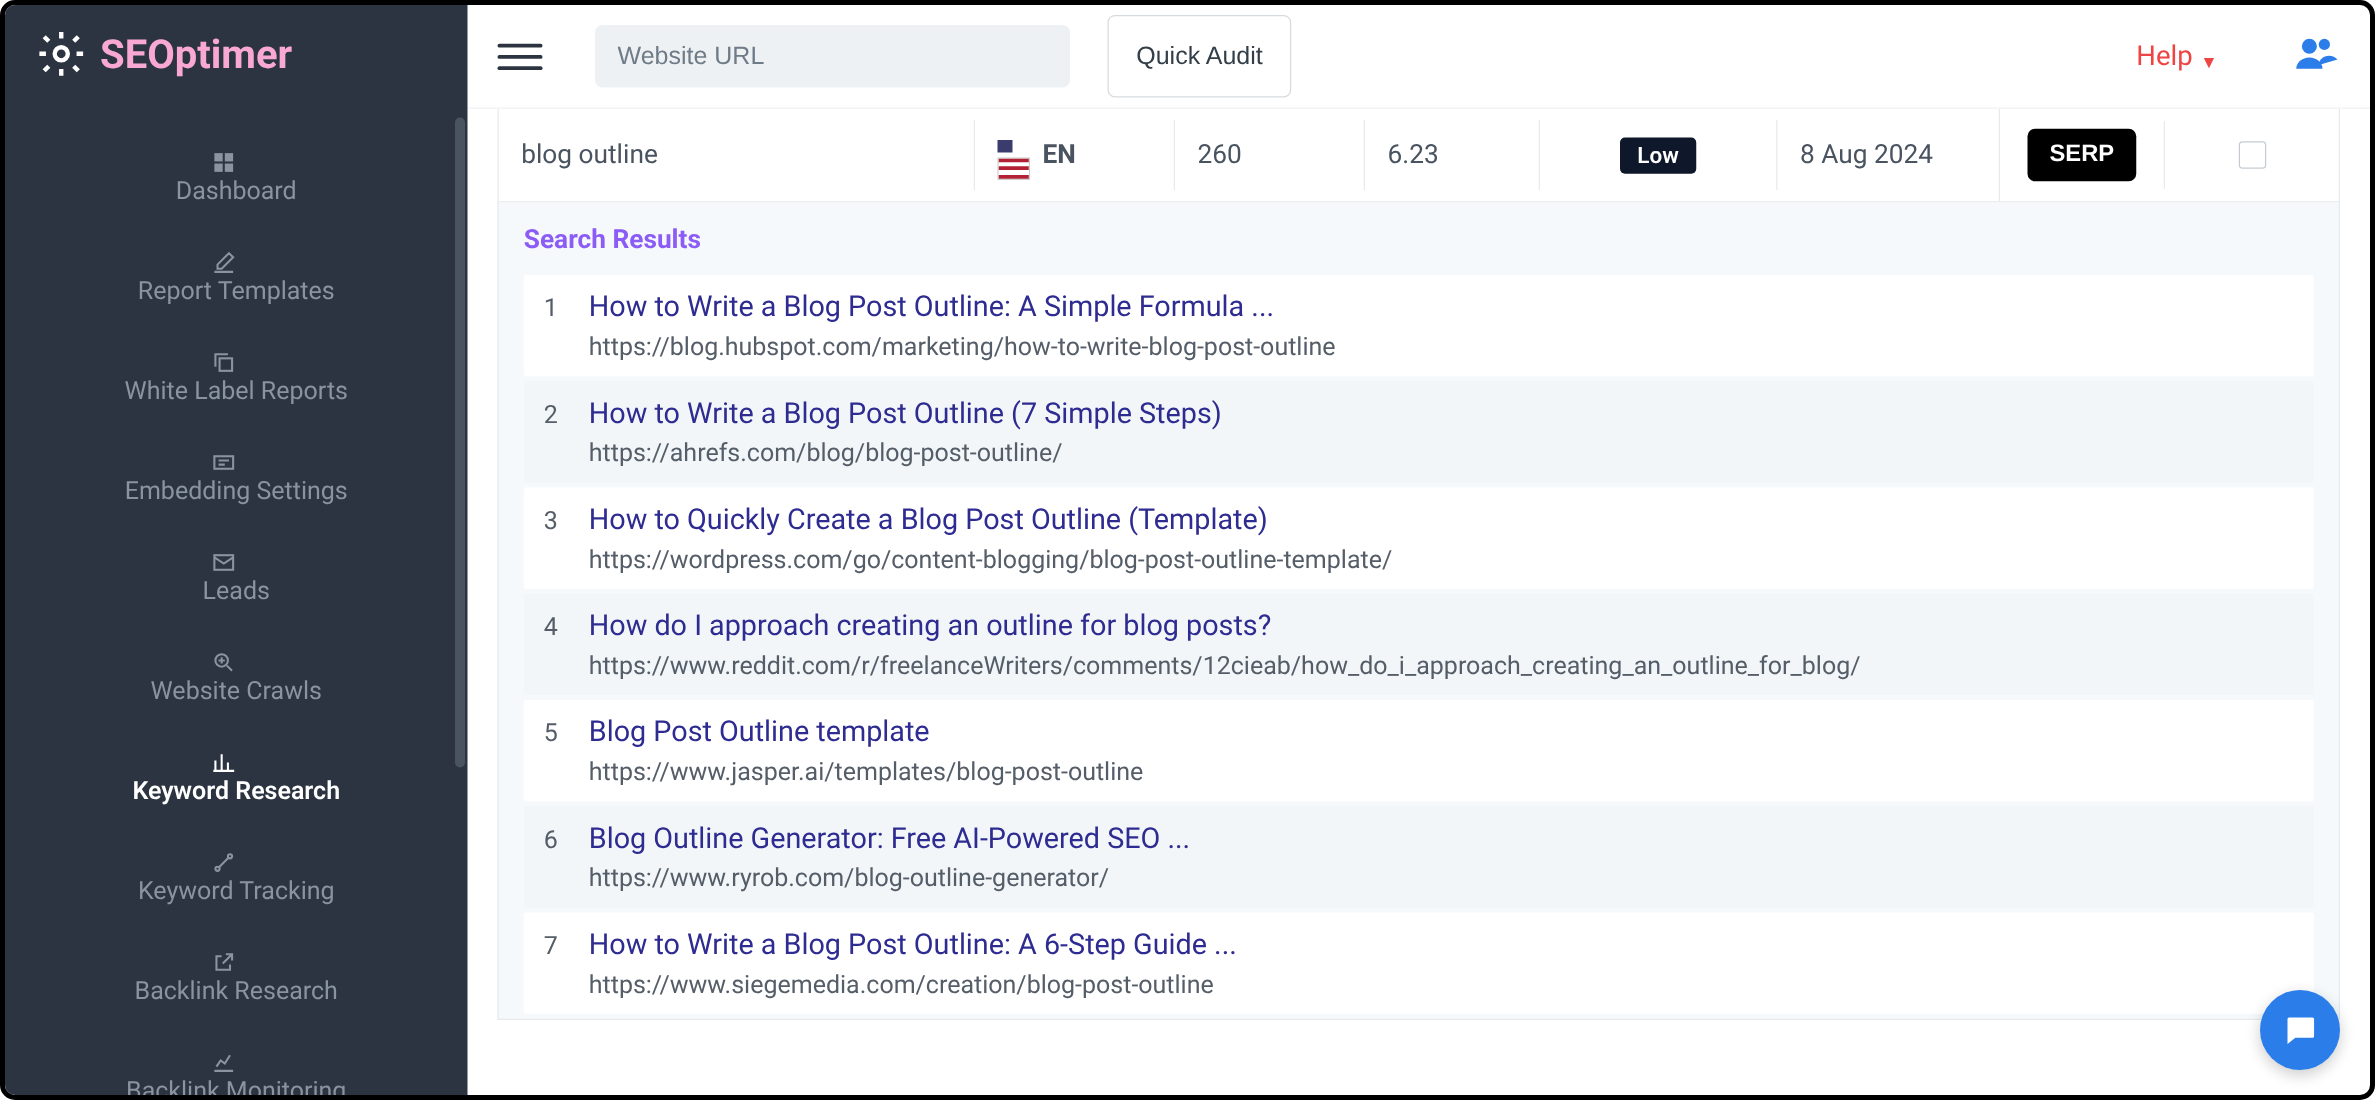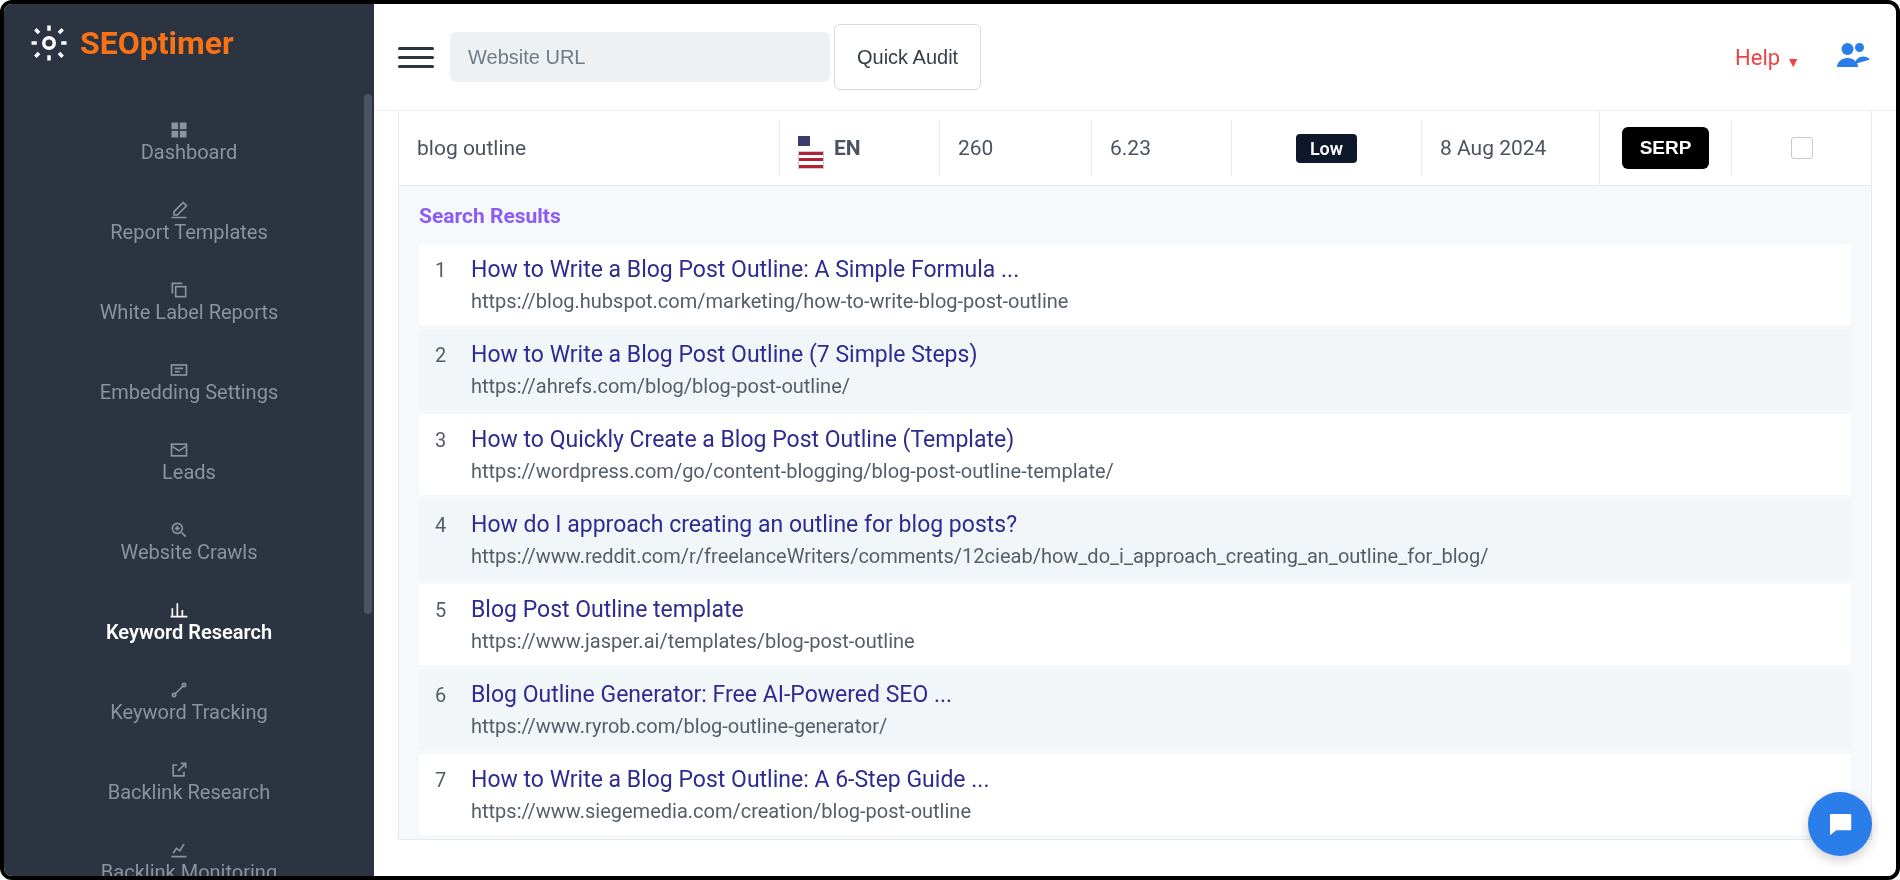--- a/index.html
+++ b/index.html
@@ -17,21 +17,21 @@
       width: 370px;
       background: #2b3440;
       color: #89949f;
       flex-shrink: 0;
       position: relative;
     }
     .logo {
       display: flex;
       align-items: center;
       padding: 18px 24px;
-      color: #f97316;
+      color: #f9a8d4;
       font-size: 32px;
       font-weight: 700;
     }
     .logo svg { margin-right: 10px; }
     .nav { padding-top: 20px; }
     .nav-item {
       display: flex;
       align-items: center;
       padding: 18px 28px;
       font-size: 20px;
@@ -56,23 +56,23 @@
       top: 90px;
       width: 8px;
       height: 520px;
       background: #4a5461;
       border-radius: 4px;
     }
     .main { flex: 1; display: flex; flex-direction: column; overflow: hidden; }
     .topbar {
       display: flex;
       align-items: center;
-      padding: 20px 24px;
+      padding: 8px 24px;
       border-bottom: 1px solid #eef1f3;
-      gap: 4px;
+      gap: 30px;
     }
     .hamburger {
       width: 36px;
       height: 36px;
       display: flex;
       flex-direction: column;
       justify-content: center;
       gap: 6px;
       cursor: pointer;
       margin-right: 12px;

